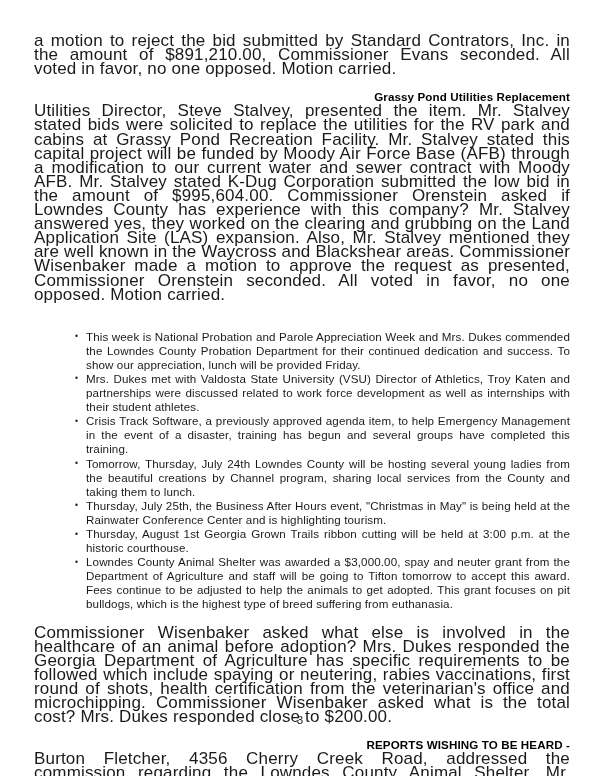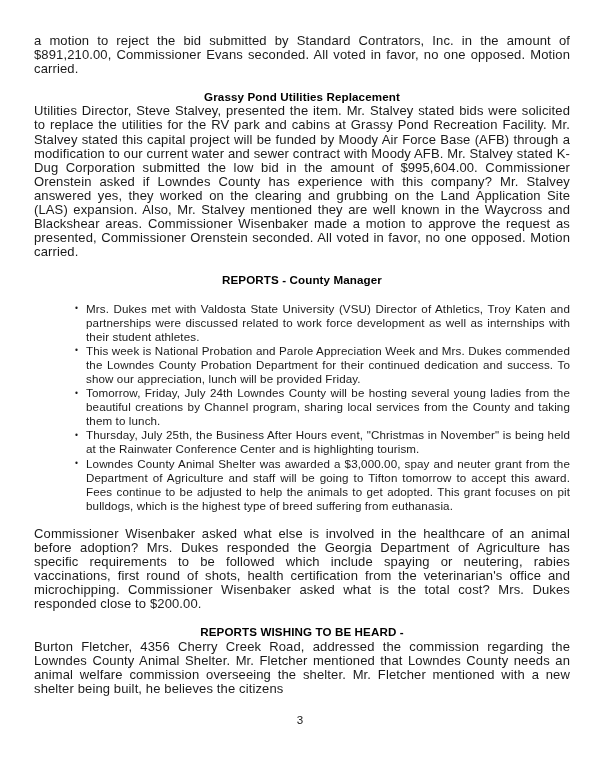--- a/index.html
+++ b/index.html
@@ -22,33 +22,33 @@
     box-sizing: border-box;
     padding: 34px 30px 0 34px;
     background: #ffffff;
     overflow: hidden;
   }
   .body-col {
     width: 536px;
   }
   p.para {
     margin: 0;
-    font-size: 13px;
+    font-size: 17px;
     line-height: 14.1px;
     text-align: justify;
     text-justify: inter-word;
     color: #1a1a1a;
     letter-spacing: 0.01em;
   }
   h2.heading {
     margin: 0;
     font-size: 11.6px;
     line-height: 14.1px;
     font-weight: bold;
-    text-align: center;
+    text-align: right;
     color: #000000;
     letter-spacing: 0.01em;
   }
   .gap {
     height: 14px;
   }
   ul.bullets {
     margin: 0;
     padding: 0;
     list-style: none;
@@ -93,30 +93,31 @@
     <p class="para">a motion to reject the bid submitted by Standard Contrators, Inc. in the amount of $891,210.00, Commissioner Evans seconded.  All voted in favor, no one opposed.  Motion carried.</p>
 
     <div class="gap"></div>
 
     <h2 class="heading">Grassy Pond Utilities Replacement</h2>
 
     <p class="para">Utilities Director, Steve Stalvey, presented the item.  Mr. Stalvey stated bids were solicited to replace the utilities for the RV park and cabins at Grassy Pond Recreation Facility.  Mr. Stalvey stated this capital project will be funded by Moody Air Force Base (AFB) through a modification to our current water and sewer contract with Moody AFB.  Mr. Stalvey stated K-Dug Corporation submitted the low bid in the amount of $995,604.00.  Commissioner Orenstein asked if Lowndes County has experience with this company?  Mr. Stalvey answered yes, they worked on the clearing and grubbing on the Land Application Site (LAS) expansion.  Also, Mr. Stalvey mentioned they are well known in the Waycross and Blackshear areas.   Commissioner Wisenbaker made a motion to approve the request as presented, Commissioner Orenstein seconded.  All voted in favor, no one opposed.  Motion carried.</p>
 
     <div class="gap"></div>
 
-    <h2 class="heading">REPORTS - County Manager</h2>
 
 
     <div class="gap"></div>
 
     <ul class="bullets">
+      <li>This week is National Probation and Parole Appreciation Week and Mrs. Dukes commended the Lowndes County Probation Department for their continued dedication and success.  To show our appreciation, lunch will be provided Friday.</li>
       <li>Mrs. Dukes met with Valdosta State University (VSU) Director of Athletics, Troy Katen and partnerships were discussed related to work force development as well as internships with their student athletes.</li>
-      <li>This week is National Probation and Parole Appreciation Week and Mrs. Dukes commended the Lowndes County Probation Department for their continued dedication and success.  To show our appreciation, lunch will be provided Friday.</li>
-      <li>Tomorrow, Friday, July 24th Lowndes County will be hosting several young ladies from the beautiful creations by Channel program, sharing local services from the County and taking them to lunch.</li>
-      <li>Thursday, July 25th, the Business After Hours event, "Christmas in November" is being held at the Rainwater Conference Center and is highlighting tourism.</li>
+      <li>Crisis Track Software, a previously approved agenda item, to help Emergency Management in the event of a disaster, training has begun and several groups have completed this training.</li>
+      <li>Tomorrow, Thursday, July 24th Lowndes County will be hosting several young ladies from the beautiful creations by Channel program, sharing local services from the County and taking them to lunch.</li>
+      <li>Thursday, July 25th, the Business After Hours event, "Christmas in May" is being held at the Rainwater Conference Center and is highlighting tourism.</li>
+      <li>Thursday, August 1st Georgia Grown Trails ribbon cutting will be held at 3:00 p.m. at the historic courthouse.</li>
       <li>Lowndes County Animal Shelter was awarded a $3,000.00, spay and neuter grant from the Department of Agriculture and staff will be going to Tifton tomorrow to accept this award.  Fees continue to be adjusted to help the animals to get adopted.  This grant focuses on pit bulldogs, which is the highest type of breed suffering from euthanasia.</li>
     </ul>
 
     <div class="gap"></div>
 
     <p class="para">Commissioner Wisenbaker asked what else is involved in the healthcare of an animal before adoption?  Mrs. Dukes responded the Georgia Department of Agriculture has specific requirements to be followed which include spaying or neutering, rabies vaccinations, first round of shots, health certification from the veterinarian's office and microchipping.  Commissioner Wisenbaker asked what is the total cost?  Mrs. Dukes responded close to $200.00.</p>
 
     <div class="gap"></div>
 
     <h2 class="heading">REPORTS WISHING TO BE HEARD -</h2>

